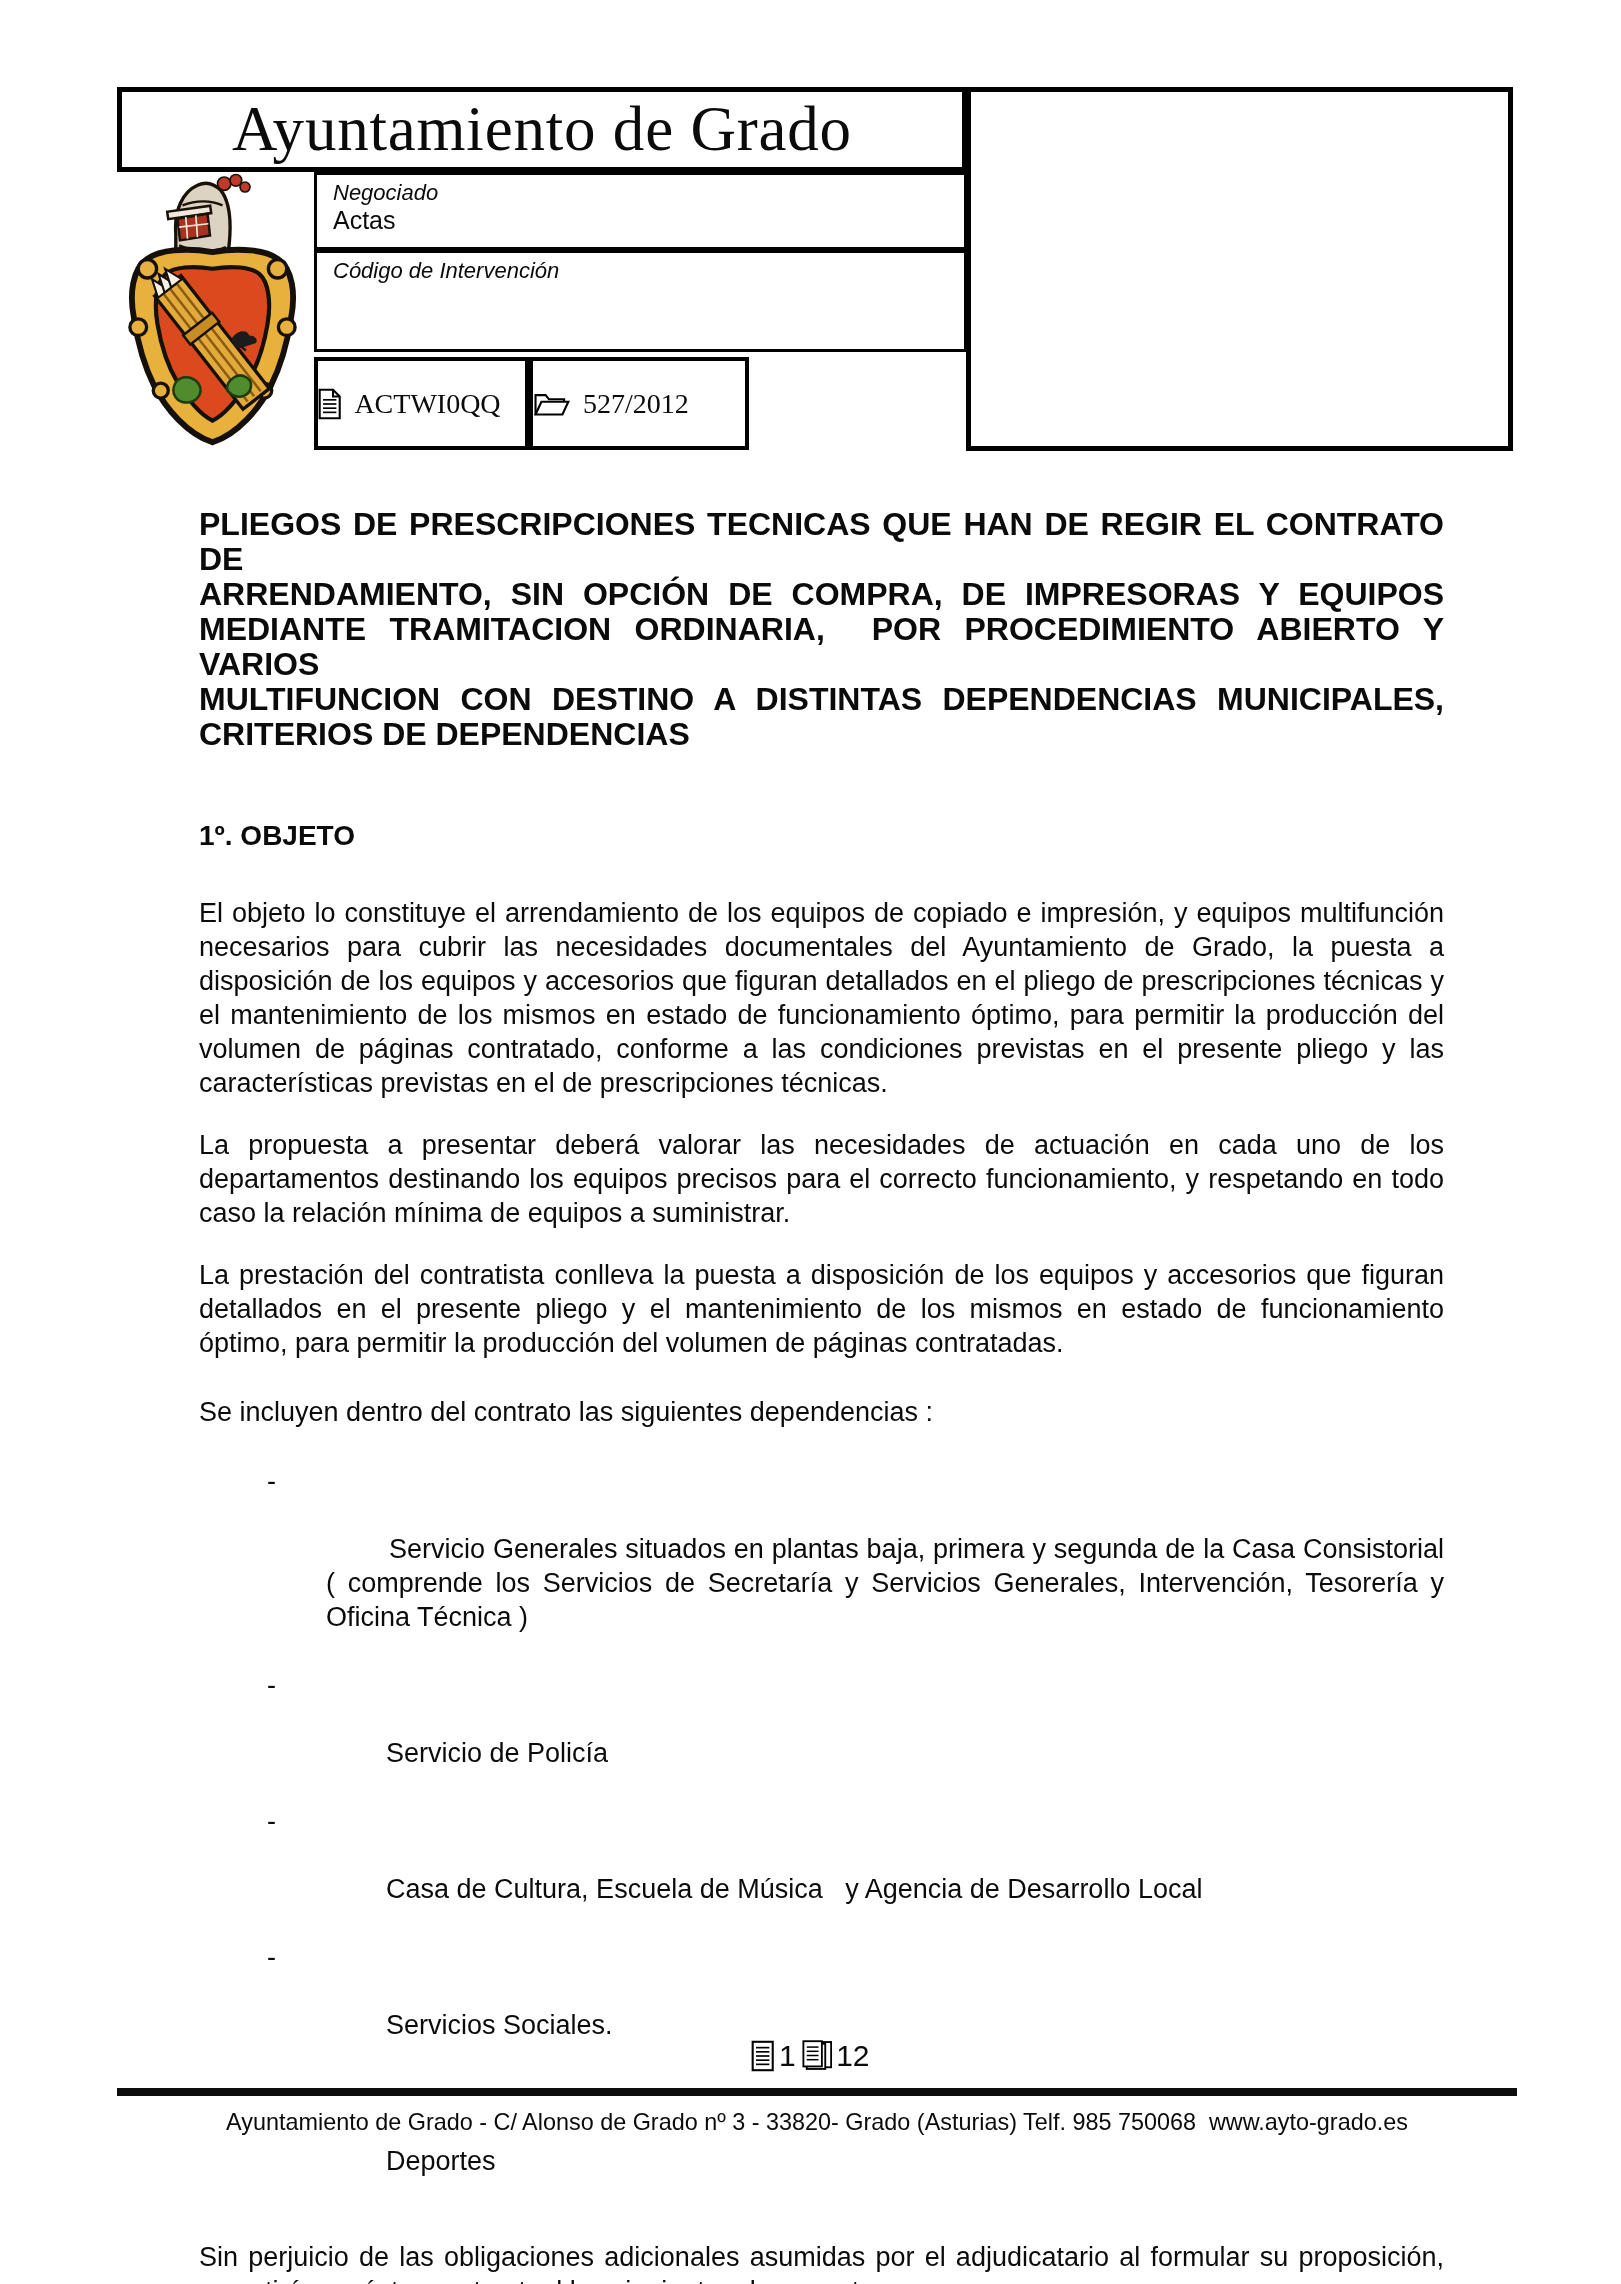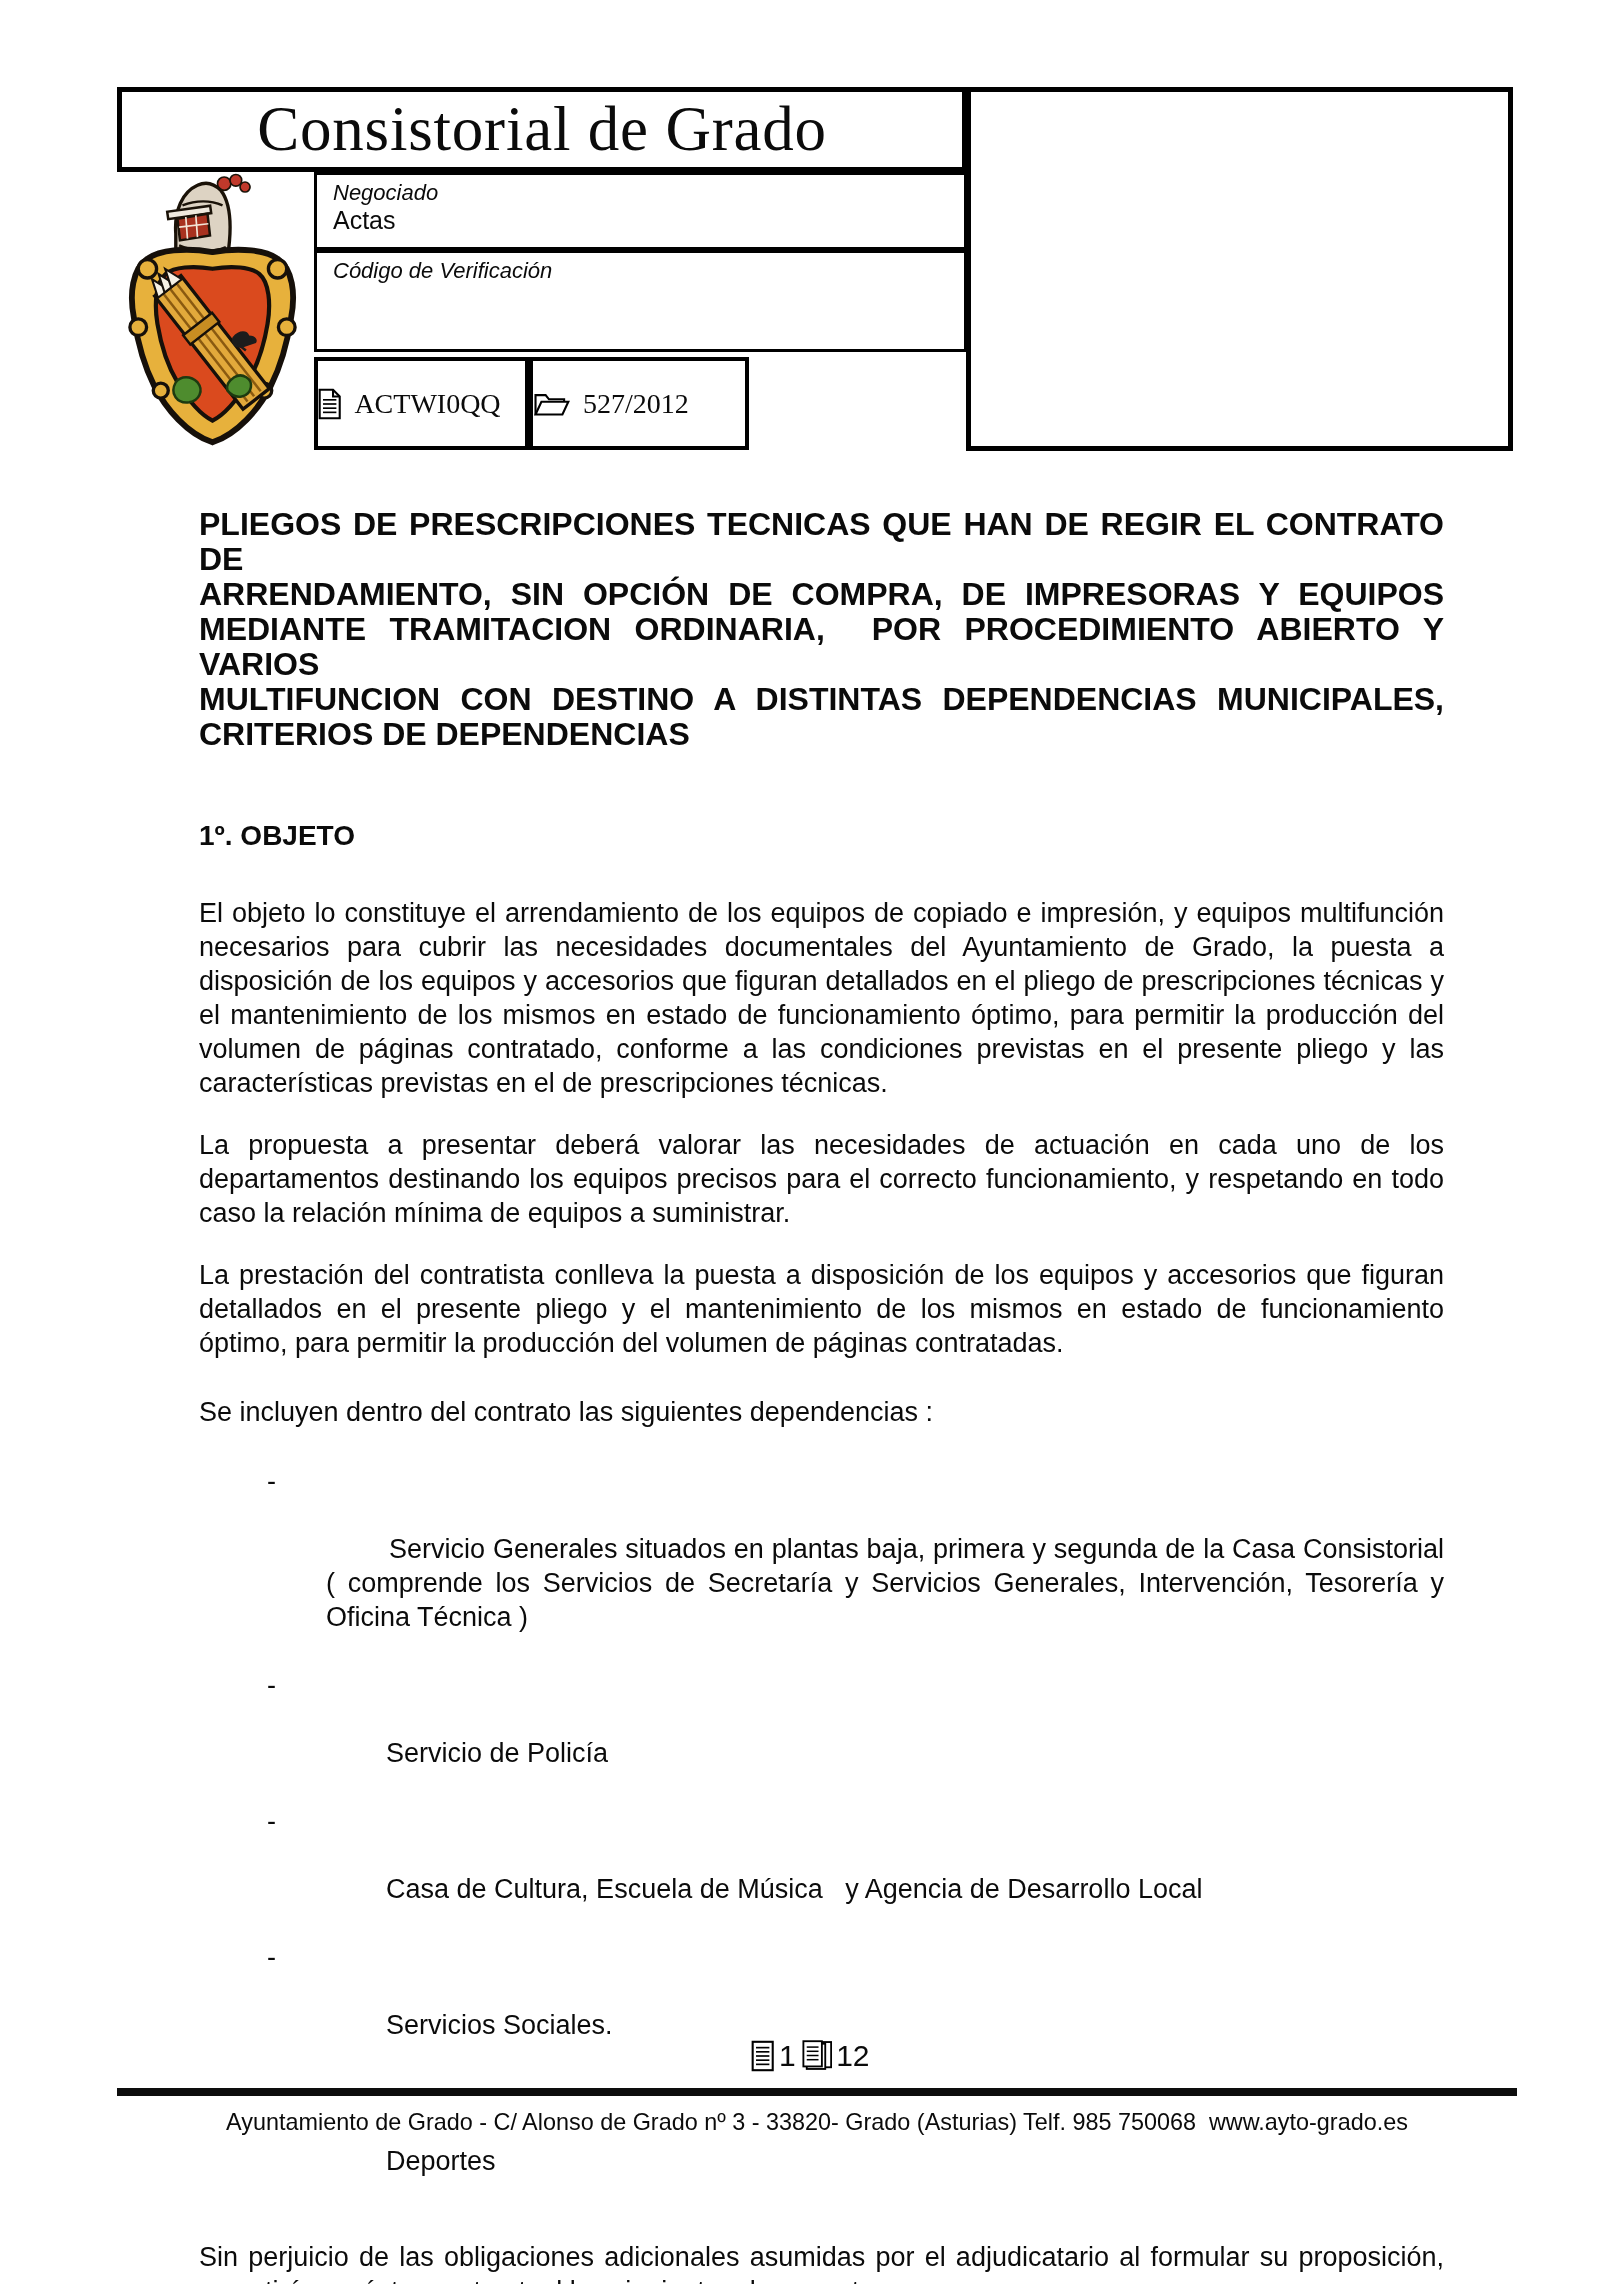--- a/index.html
+++ b/index.html
@@ -84,21 +84,21 @@
     position: absolute; left: 117px; top: 2108px; width: 1400px;
     text-align: center; font-size: 23.4px; line-height: 28px; white-space: pre-wrap;
   }
 </style>
 </head>
 <body>
 
 <div class="page">
 
   <div class="title-box">
-    <span>Consistorial de Grado</span>
+    <span>Ayuntamiento de Grado</span>
   </div>
 
   <div class="right-box"></div>
 
   <div class="coat">
     <svg viewBox="0 0 212 338" width="177" height="282">
 
       <circle cx="120" cy="14" r="8" fill="#c0392b" stroke="#1a1208" stroke-width="2"></circle>
       <circle cx="134" cy="10" r="7" fill="#c0392b" stroke="#1a1208" stroke-width="2"></circle>
       <circle cx="145" cy="18" r="6" fill="#c0392b" stroke="#1a1208" stroke-width="2"></circle>
@@ -143,21 +143,21 @@
       <path d="M124,262 c10,12 26,8 28,-4 c2,-10 -10,-18 -20,-12 c-6,4 -10,10 -8,16 z" fill="#4e8c2e" stroke="#1d3a10" stroke-width="3"></path>
     </svg>
   </div>
 
   <div class="field-box field-neg">
     <div class="field-label">Negociado</div>
     <div class="field-value">Actas</div>
   </div>
 
   <div class="field-box field-cod">
-    <div class="field-label">Código de Verificación</div>
+    <div class="field-label">Código de Intervención</div>
     <div class="field-value"></div>
   </div>
 
   <div class="code-cell cell-1">
     <svg width="23.4" height="32" viewBox="0 0 28 38">
       <path d="M2,2 h16 l8,8 v26 h-24 z" fill="#fff" stroke="#000" stroke-width="2.5"></path>
       <path d="M18,2 v8 h8" fill="none" stroke="#000" stroke-width="2.5"></path>
       <line x1="6" y1="14" x2="22" y2="14" stroke="#000" stroke-width="2"></line>
       <line x1="6" y1="19" x2="22" y2="19" stroke="#000" stroke-width="2"></line>
       <line x1="6" y1="24" x2="22" y2="24" stroke="#000" stroke-width="2"></line>

